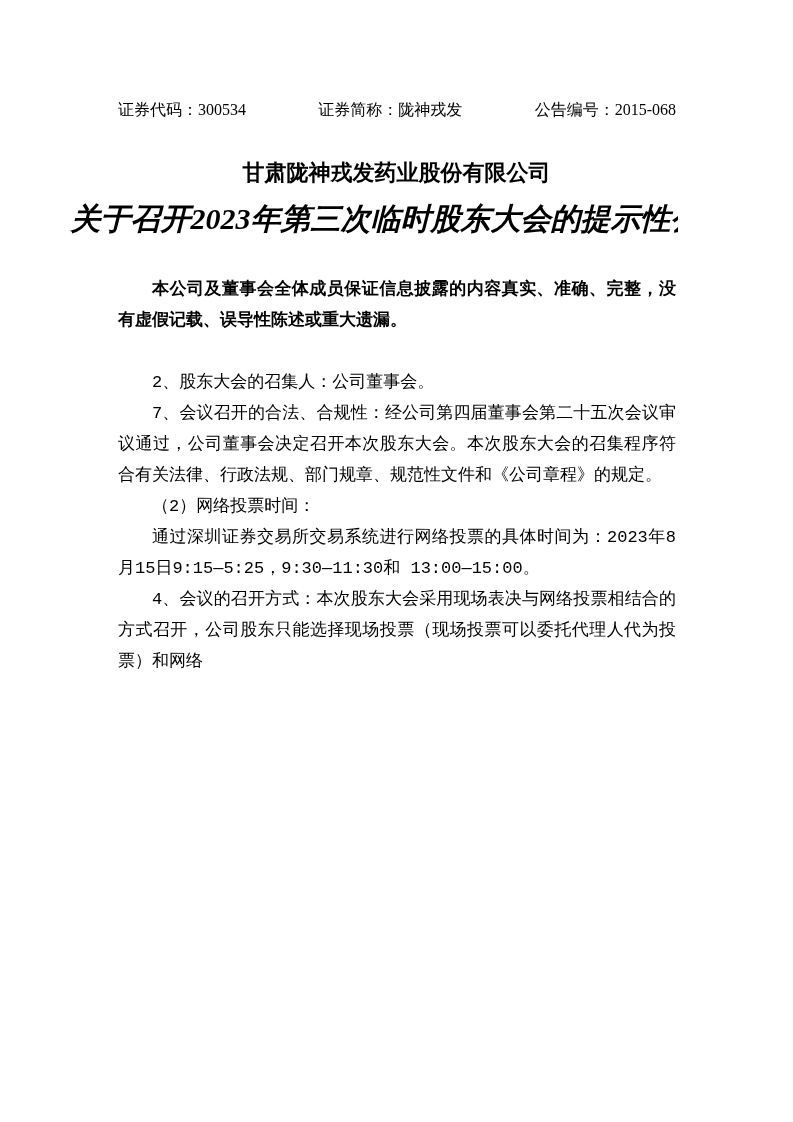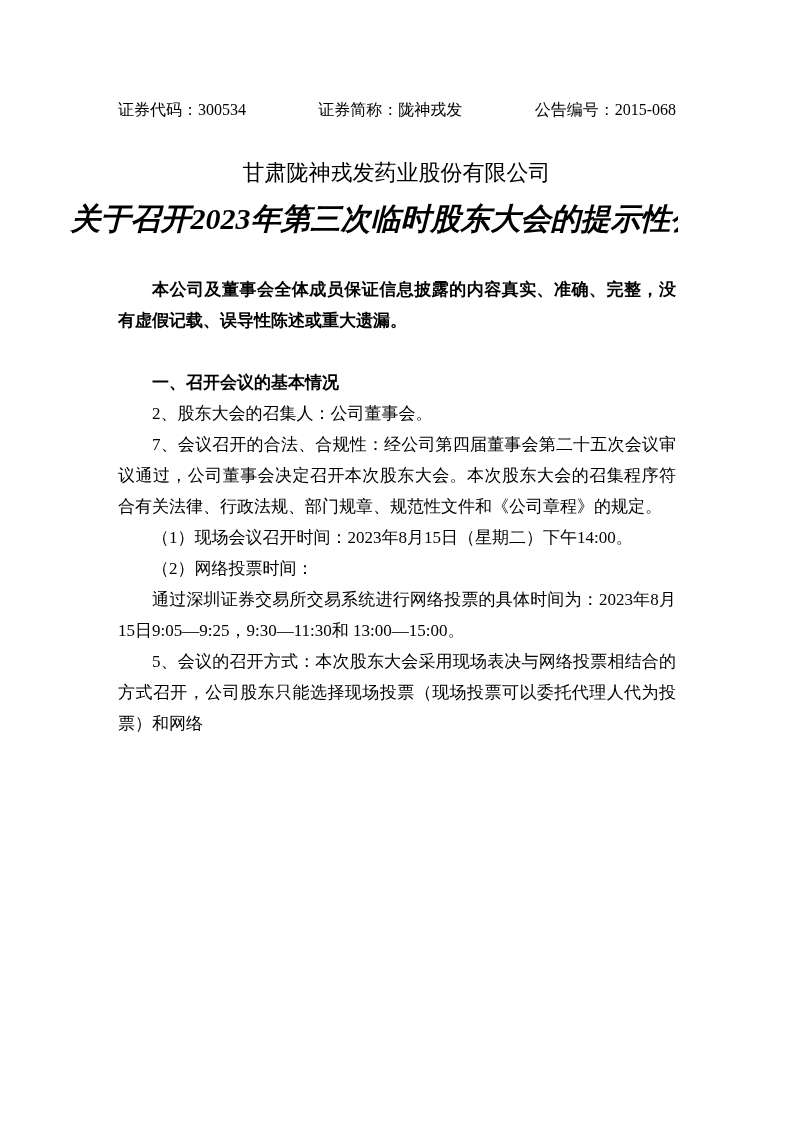--- a/index.html
+++ b/index.html
@@ -28,21 +28,21 @@
       white-space: nowrap;
     }
     .doc-title {
       position: absolute;
       top: 157px;
       left: 0;
       width: 793px;
       margin: 0;
       text-align: center;
       font-size: 22px;
-      font-weight: normal;
+      font-weight: bold;
       line-height: 32px;
     }
     .doc-subtitle {
       position: absolute;
       top: 199px;
       left: 0;
       width: 793px;
       margin: 4px;
       text-align: center;
       font-size: 30px;
@@ -56,20 +56,21 @@
       left: 118px;
       width: 558px;
       font-size: 17px;
       line-height: 31px;
       text-align: justify;
     }
     .doc-body p {
       margin: 0;
       padding: 0;
       text-indent: 2em;
+      font-family: Liberation Mono, monospace;
     }
     .disclaimer {
       font-weight: bold;
       margin-bottom: 31px !important;
     }
     .section-heading {
       font-weight: bold;
     }
   </style>
 </head>
@@ -85,32 +86,30 @@
 
   <h1 class="doc-title">甘肃陇神戎发药业股份有限公司</h1>
 
   <h2 class="doc-subtitle">关于召开2023年第三次临时股东大会的提示性公告</h2>
 
   <div class="doc-body">
 
     <p class="disclaimer">本公司及董事会全体成员保证信息披露的内容真实、准确、完整，没有虚假记载、误导性陈述或重大遗漏。</p>
 
 
-    <p class="section-heading">一、召开会议的基本情况</p>
 
 
     <p>2、股东大会的召集人：公司董事会。</p>
 
     <p>7、会议召开的合法、合规性：经公司第四届董事会第二十五次会议审议通过，公司董事会决定召开本次股东大会。本次股东大会的召集程序符合有关法律、行政法规、部门规章、规范性文件和《公司章程》的规定。</p>
 
 
-    <p>（1）现场会议召开时间：2023年8月15日（星期二）下午14:00。</p>
 
     <p>（2）网络投票时间：</p>
 
-    <p>通过深圳证券交易所交易系统进行网络投票的具体时间为：2023年8月15日9:05—9:25，9:30—11:30和 13:00—15:00。</p>
+    <p>通过深圳证券交易所交易系统进行网络投票的具体时间为：2023年8月15日9:15—5:25，9:30—11:30和 13:00—15:00。</p>
 
 
-    <p>5、会议的召开方式：本次股东大会采用现场表决与网络投票相结合的方式召开，公司股东只能选择现场投票（现场投票可以委托代理人代为投票）和网络</p>
+    <p>4、会议的召开方式：本次股东大会采用现场表决与网络投票相结合的方式召开，公司股东只能选择现场投票（现场投票可以委托代理人代为投票）和网络</p>
 
   </div>
 
 </div>
 
 </body></html>

